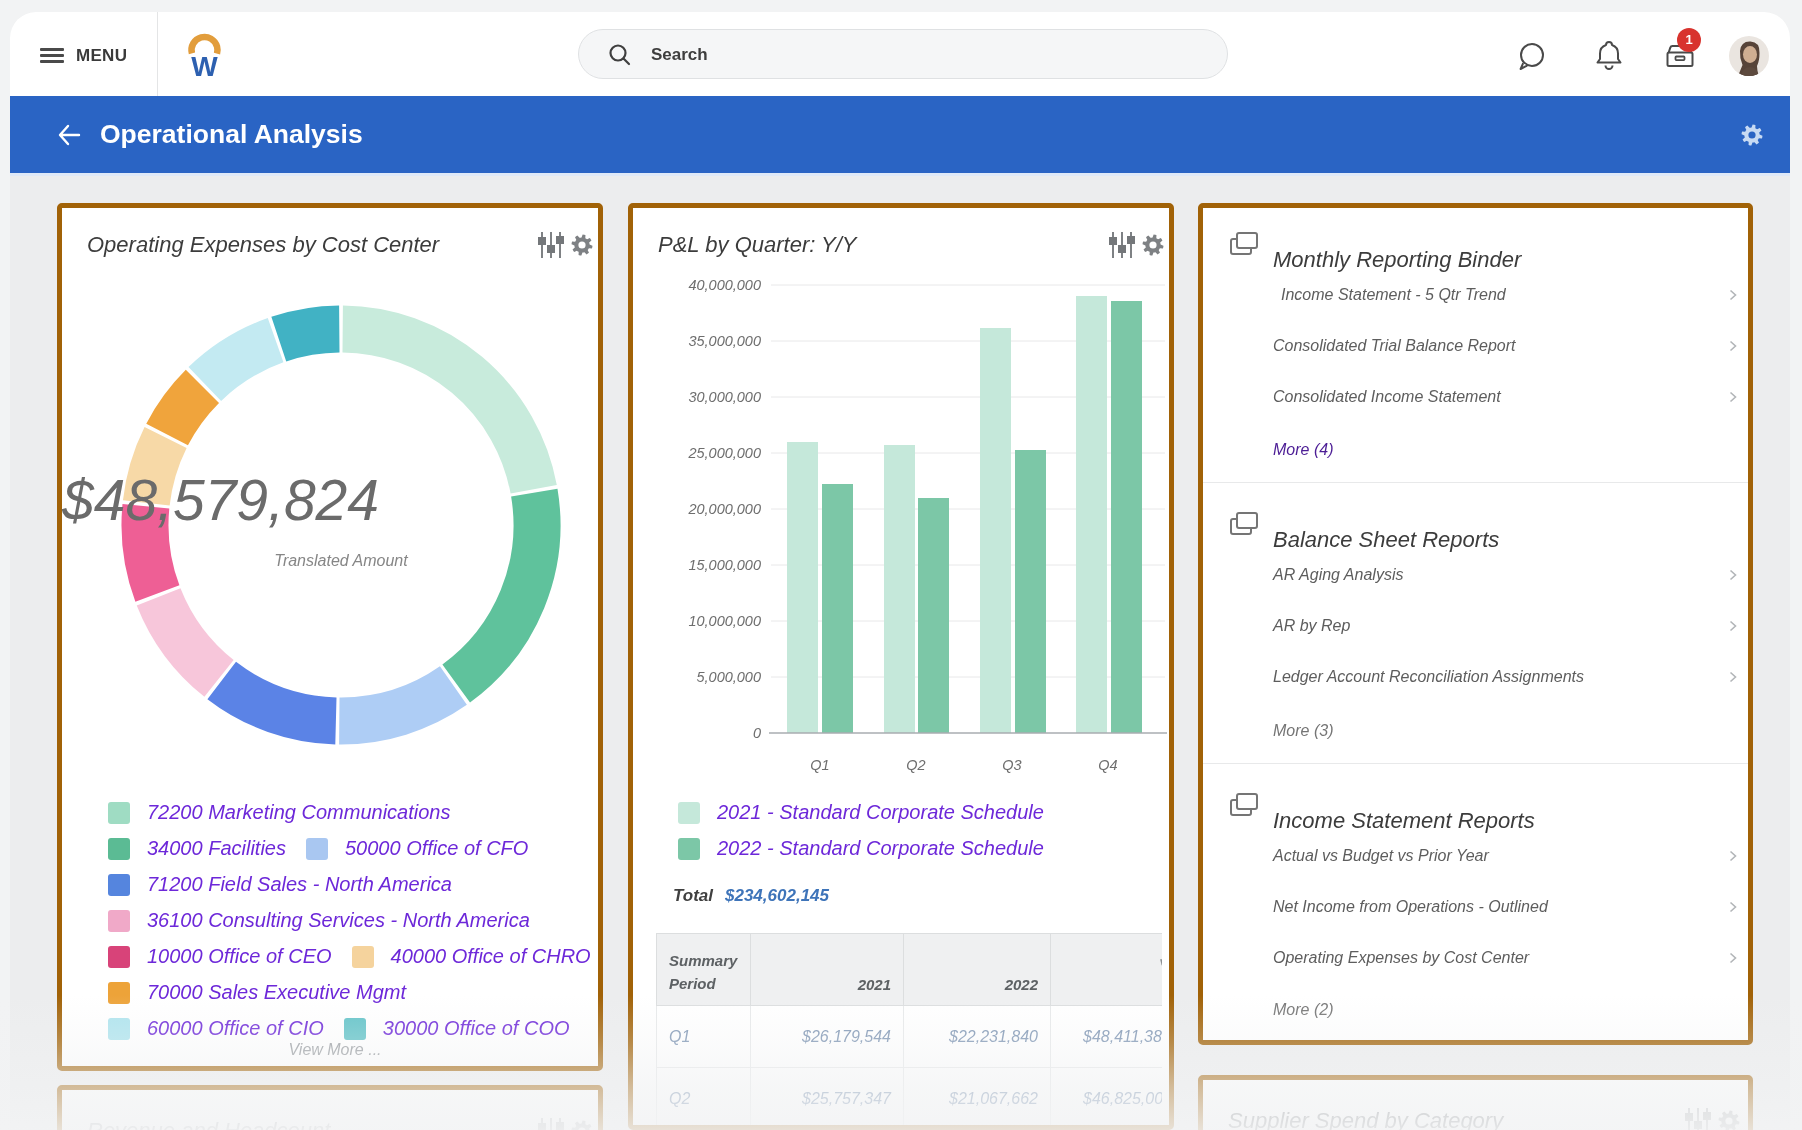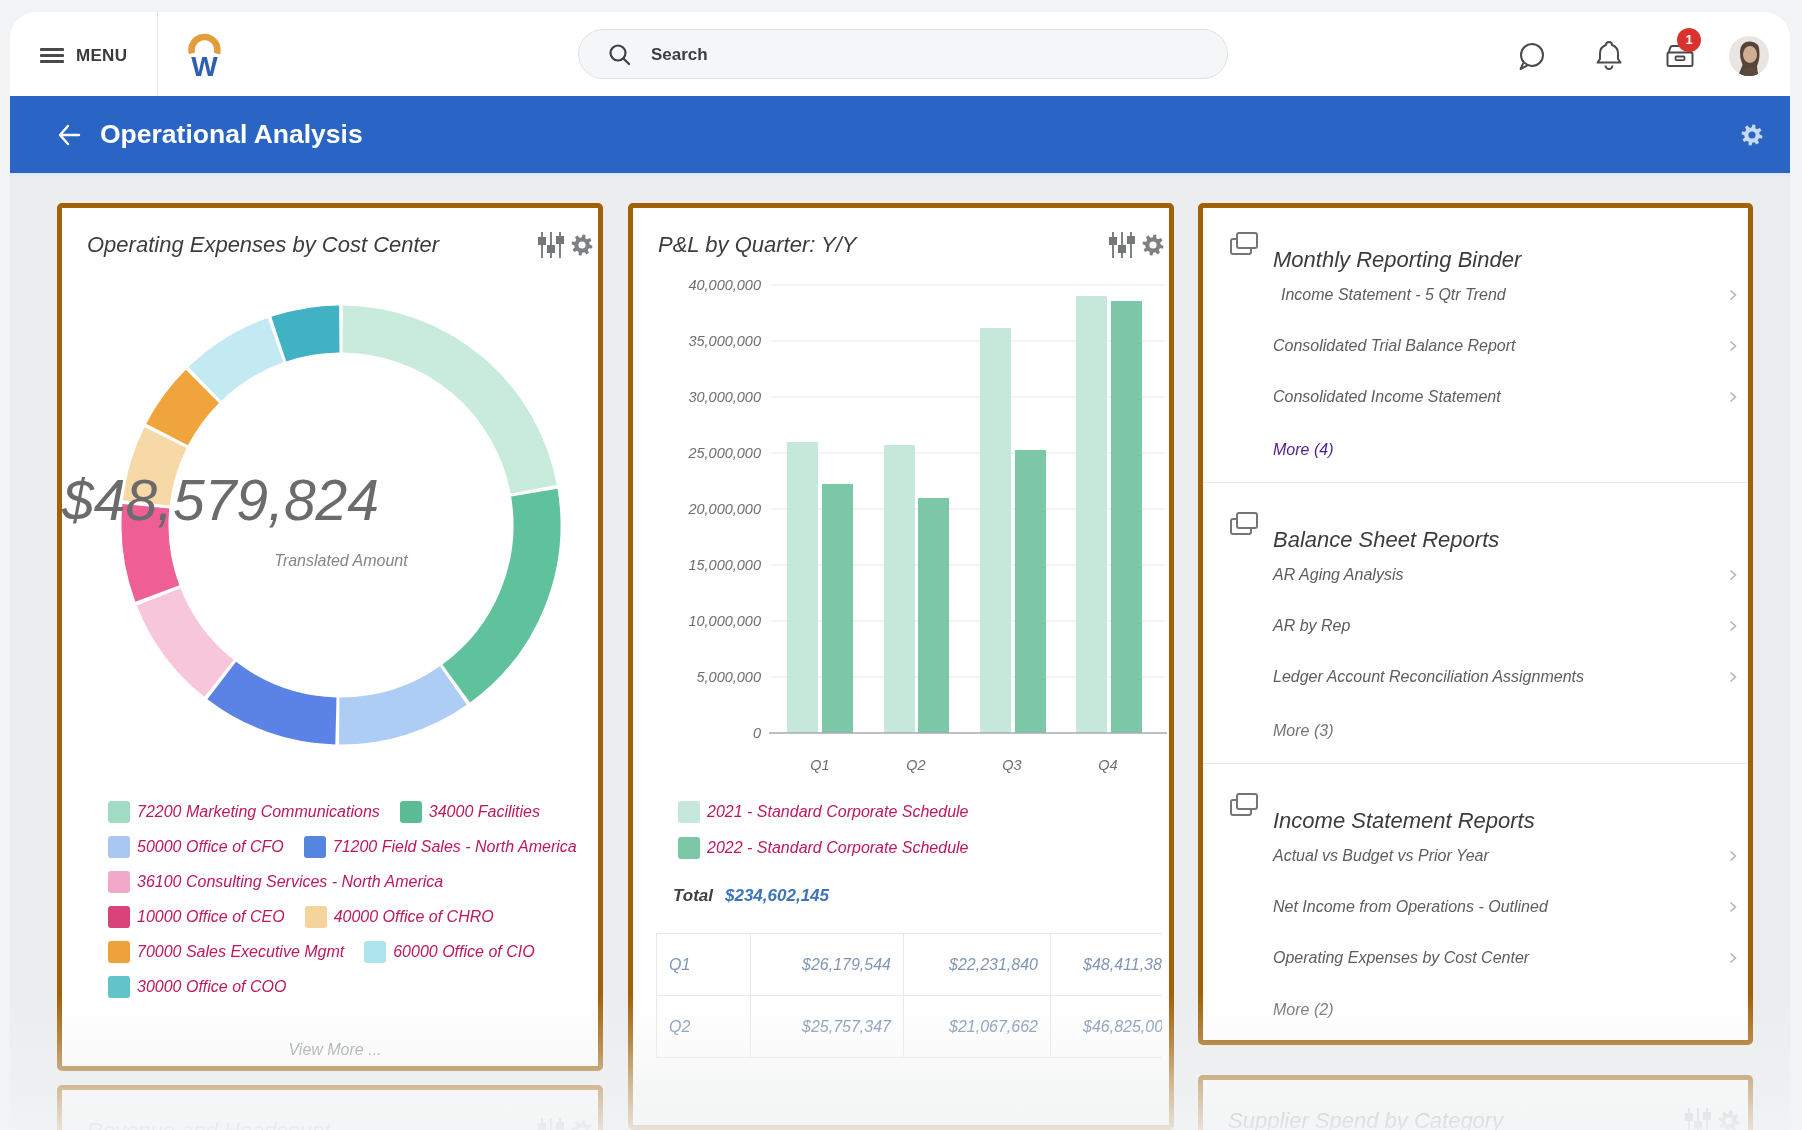--- a/index.html
+++ b/index.html
@@ -17,21 +17,21 @@
   .search-txt { position:absolute; left:72px; top:15px; font-size:17px; font-weight:bold; color:#3e3e3e; }
   .bluebar { position:absolute; left:0; top:84px; width:100%; height:77px; background:#2a64c4; }
   .bluebar-title { position:absolute; left:90px; top:23px; font-size:26.5px; font-weight:bold; color:#fff; }
   .content { position:absolute; left:0; top:161px; width:100%; height:957px; }
   .card { position:absolute; background:#fff; border:5px solid #a16207; border-radius:5px;font-style:italic; }
   .card-title { font-size:22px; color:#3c3c3c; }
   .fade { position:absolute; left:0; top:995px; width:1802px; height:135px; pointer-events:none;
           background:linear-gradient(to bottom, rgba(241,242,243,0) 0%, rgba(241,242,243,0.28) 35%, rgba(241,242,243,0.62) 68%, rgba(242,243,244,0.88) 100%); }
   .legend-item { display:flex; align-items:center; }
   .legend-sq { width:22px; height:22px; border-radius:3px; flex:0 0 22px; }
-  .legend-lbl { font-size:16px; color:#be185d; margin-left:7px; white-space:nowrap; }
+  .legend-lbl { font-size:20px; color:#6d28d9; margin-left:17px; white-space:nowrap; }
   .ritem { position:absolute; left:70px; font-size:16px; color:#5d5d5d; }
   .rchev { position:absolute; left:524px; width:12px; height:12px; }
   .rtitle { position:absolute; left:70px; font-size:22px; color:#3c3c3c; font-weight:500;margin-top:16px; }
   .rsep { position:absolute; left:0; width:100%; height:1px; background:#e8e9ea; }
   .th { border:1px solid #dcdedf; background:#eff0f1; color:#5d6164; font-size:15px; font-weight:bold; padding:0 12px; }
   .tdv { border:1px solid #e7e9ea; color:#7f96b4; font-size:16px; padding:0 12px; }
   .bluestrip { position:absolute; left:0; top:161px; width:100%; height:3px; background:#dfe9f8; }
 </style>
 </head>
 <body>
@@ -262,20 +262,26 @@
 
       <div style="position:absolute;left:23px;top:725px;width:506px;height:230px;overflow:hidden;">
         <table style="border-collapse:collapse;table-layout:fixed;width:720px;font-size:15px;">
           <colgroup>
               <col style="width:94px">
               <col style="width:153px">
               <col style="width:147px">
               <col style="width:326px">
             </colgroup>
           <tbody>
+              <tr style="height:72px;background:#eff0f1;">
+            <td class="th" style="vertical-align:bottom;padding-bottom:10px;line-height:1.5;">Summary<br>Period</td>
+            <td class="th" style="text-align:right;vertical-align:bottom;padding-bottom:12px;">2021</td>
+            <td class="th" style="text-align:right;vertical-align:bottom;padding-bottom:12px;">2022</td>
+            <td class="th" style="vertical-align:middle;"><span style="position:relative;left:96px;top:-10px;font-size:11px;color:#8d9194;">▾</span></td>
+          </tr>
           <tr style="height:62px;">
             <td class="tdv">Q1</td>
             <td class="tdv" style="text-align:right;">$26,179,544</td>
             <td class="tdv" style="text-align:right;">$22,231,840</td>
             <td class="tdv" style="text-align:left;padding-left:32px;">$48,411,384</td>
           </tr>
           <tr style="height:62px;">
             <td class="tdv">Q2</td>
             <td class="tdv" style="text-align:right;">$25,757,347</td>
             <td class="tdv" style="text-align:right;">$21,067,662</td>

